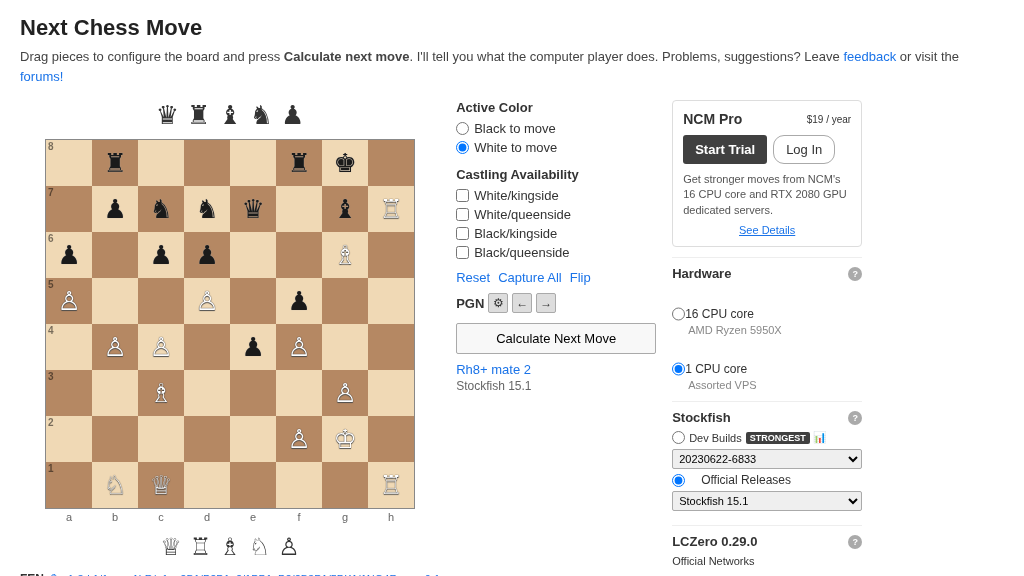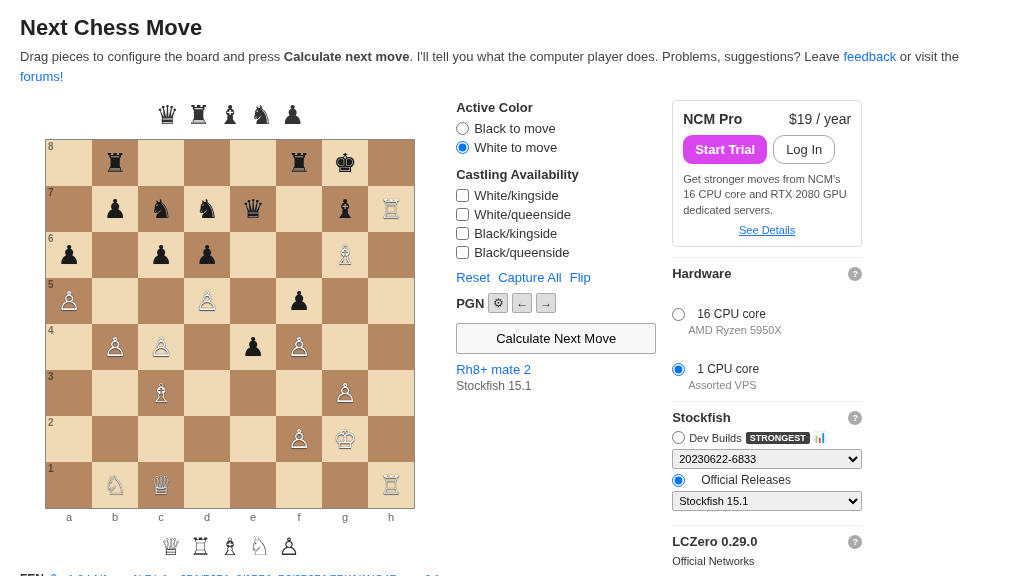--- a/index.html
+++ b/index.html
@@ -39,30 +39,30 @@
     .piece-tray-bottom { display: flex; gap: 8px; margin-top: 8px; font-size: 24px; }
     .fen-row { margin-top: 10px; font-size: 12px; color: #333; display: flex; align-items: center; gap: 6px; }
     .fen-label { font-weight: bold; }
     .fen-edit { color: #1a73e8; font-size: 14px; cursor: pointer; }
     .fen-value { color: #1a73e8; font-size: 11px; word-break: break-all; }
     
     .sidebar { min-width: 170px; max-width: 190px; font-size: 12px; }
     .ncm-pro-box { border: 1px solid #ddd; padding: 10px; margin-bottom: 10px; border-radius: 4px; }
     .ncm-header { display: flex; justify-content: space-between; align-items: center; margin-bottom: 8px; }
     .ncm-title { font-weight: bold; font-size: 14px; }
-    .ncm-price { color: #333; font-size: 14px; }
+    .ncm-price { color: #333; font-size: 10px; }
     .btn-row { display: flex; gap: 6px; margin-bottom: 8px; }
-    .btn-start { background: #d946ef; color: white; border: none; padding: 6px 12px; border-radius: 9px; cursor: pointer; font-size: 13px; font-weight: bold; }
+    .btn-start { background: #404040; color: white; border: none; padding: 6px 12px; border-radius: 3px; cursor: pointer; font-size: 13px; font-weight: bold; }
     .btn-login { background: white; color: #333; border: 1px solid #aaa; padding: 6px 12px; border-radius: 11px; cursor: pointer; font-size: 13px; }
     .promo-text { font-size: 11px; color: #555; margin-bottom: 6px; line-height: 1.4; }
     .see-details { color: #1a73e8; font-size: 11px; cursor: pointer; display: block; text-align: center; }
     .sidebar-section { margin-bottom: 10px; border-top: 1px solid #eee; padding-top: 8px; }
     .sidebar-section-title { font-weight: bold; font-size: 13px; margin-bottom: 6px; display: flex; justify-content: space-between; align-items: center; }
     .info-icon { width: 14px; height: 14px; border-radius: 50%; background: #aaa; color: white; font-size: 9px; display: flex; align-items: center; justify-content: center; cursor: pointer; }
-    .hw-radio { display: flex; align-items: center; gap: 12px; margin-bottom: 3px; font-size: 12px; margin-top: 26px; }
+    .hw-radio { display: flex; gap: 0; margin-bottom: 3px; font-size: 12px; margin-top: 26px; }
     .hw-sub { font-size: 11px; color: #888; margin-left: 16px; }
     .stockfish-builds { display: flex; align-items: center; gap: 4px; margin-bottom: 5px; font-size: 11px; }
     .strongest-badge { background: #404040; color: white; font-size: 9px; padding: 1px 4px; border-radius: 2px; font-weight: bold; }
     select { font-size: 11px; padding: 2px; border: 1px solid #aaa; border-radius: 2px; width: 100%; margin-bottom: 4px; }
     .sf-radio-row { display: flex; align-items: center; gap: 16px; margin-bottom: 4px; }
     .lczero-section { margin-bottom: 8px; border-top: 1px solid #eee; padding-top: 8px; }
     .lczero-title { font-weight: bold; font-size: 13px; margin-bottom: 6px; display: flex; justify-content: space-between; align-items: center; }
   </style>
 </head>
 <body>

